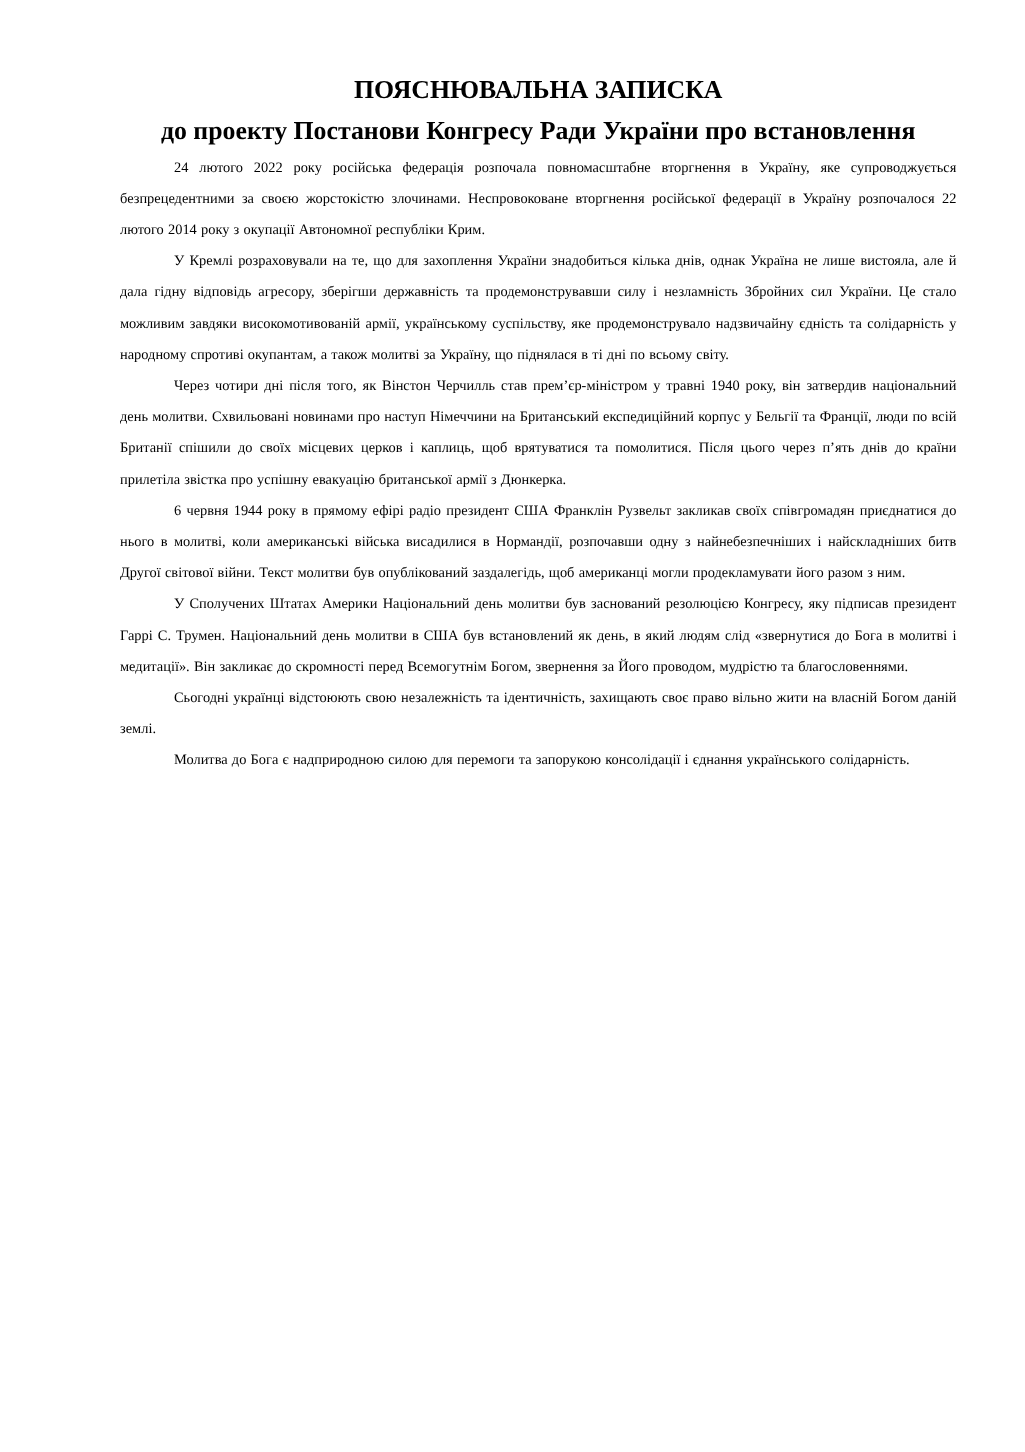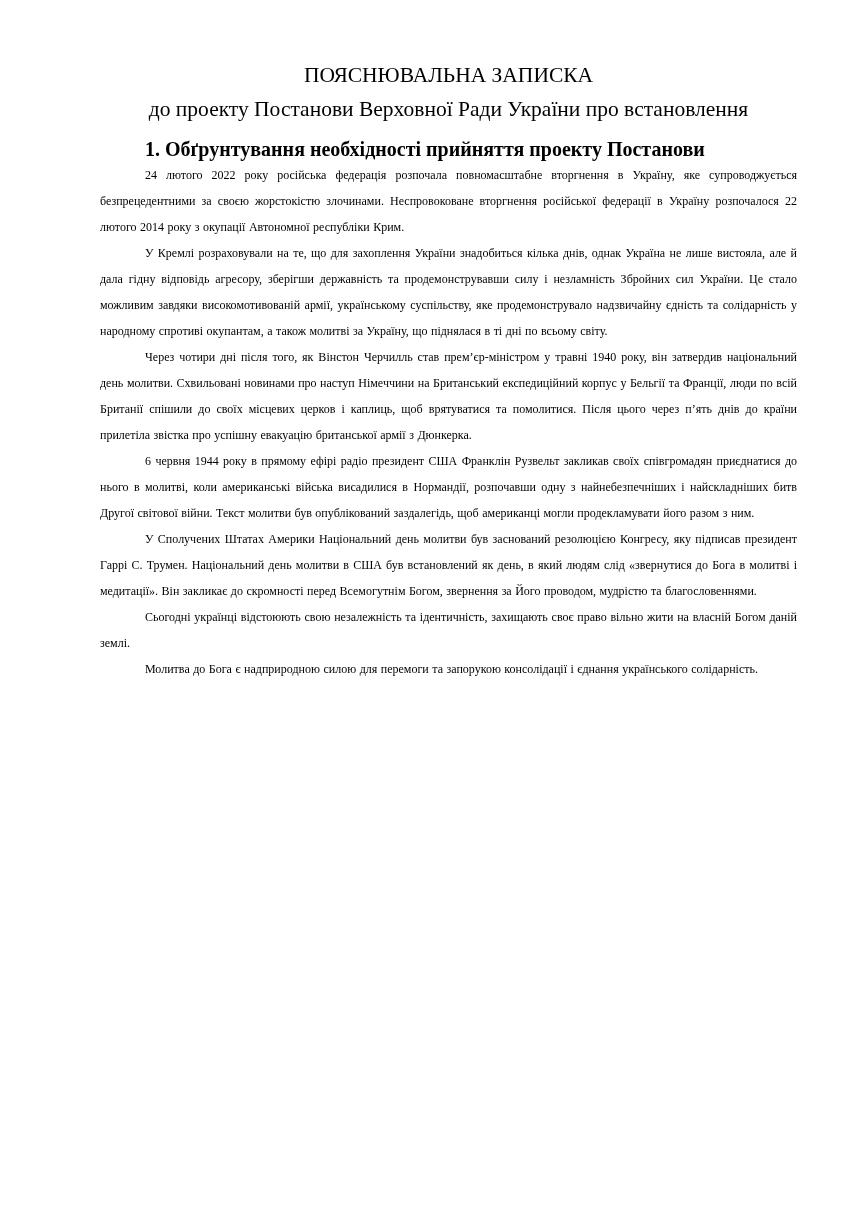--- a/index.html
+++ b/index.html
@@ -13,21 +13,21 @@
     height: 1210px;
     background: #ffffff;
     color: #000000;
     font-family: "Liberation Serif", serif;
     box-sizing: border-box;
     padding: 58px 57px 0 100px;
     overflow: hidden;
   }
   .doc-title {
     text-align: center;
-    font-weight: normal;
+    font-weight: bold;
     font-size: 21.5px;
     line-height: 34px;
   }
   .section-heading {
     font-size: 20px;
     line-height: 26px;
     font-weight: bold;
     margin: 10px 0 0 0;
     text-indent: 45px;
     text-align: left;
@@ -41,24 +41,23 @@
     word-spacing: 0.5px;
     hyphens: none;
   }
 </style>
 </head>
 <body>
 
 <div class="page">
   <div class="doc-title">
     <div>ПОЯСНЮВАЛЬНА ЗАПИСКА</div>
-    <div>до проекту Постанови Верховної Ради України про встановлення</div>
+    <div>до проекту Постанови Конгресу Ради України про встановлення</div>
   </div>
 
-  <div class="section-heading">1. Обґрунтування необхідності прийняття проекту Постанови</div>
 
   <p class="para">24 лютого 2022 року російська федерація розпочала повномасштабне вторгнення в Україну, яке супроводжується безпрецедентними за своєю жорстокістю злочинами. Неспровоковане вторгнення російської федерації в Україну розпочалося 22 лютого 2014 року з окупації Автономної республіки Крим.</p>
   <p class="para">У Кремлі розраховували на те, що для захоплення України знадобиться кілька днів, однак Україна не лише вистояла, але й дала гідну відповідь агресору, зберігши державність та продемонструвавши силу і незламність Збройних сил України. Це стало можливим завдяки високомотивованій армії, українському суспільству, яке продемонструвало надзвичайну єдність та солідарність у народному спротиві окупантам, а також молитві за Україну, що піднялася в ті дні по всьому світу.</p>
   <p class="para">Через чотири дні після того, як Вінстон Черчилль став прем’єр-міністром у травні 1940 року, він затвердив національний день молитви. Схвильовані новинами про наступ Німеччини на Британський експедиційний корпус у Бельгії та Франції, люди по всій Британії спішили до своїх місцевих церков і каплиць, щоб врятуватися та помолитися. Після цього через п’ять днів до країни прилетіла звістка про успішну евакуацію британської армії з Дюнкерка.</p>
   <p class="para">6 червня 1944 року в прямому ефірі радіо президент США Франклін Рузвельт закликав своїх співгромадян приєднатися до нього в молитві, коли американські війська висадилися в Нормандії, розпочавши одну з найнебезпечніших і найскладніших битв Другої світової війни. Текст молитви був опублікований заздалегідь, щоб американці могли продекламувати його разом з ним.</p>
   <p class="para">У Сполучених Штатах Америки Національний день молитви був заснований резолюцією Конгресу, яку підписав президент Гаррі С. Трумен. Національний день молитви в США був встановлений як день, в який людям слід «звернутися до Бога в молитві і медитації». Він закликає до скромності перед Всемогутнім Богом, звернення за Його проводом, мудрістю та благословеннями.</p>
   <p class="para">Сьогодні українці відстоюють свою незалежність та ідентичність, захищають своє право вільно жити на власній Богом даній землі.</p>
   <p class="para">Молитва до Бога є надприродною силою для перемоги та запорукою консолідації і єднання українського солідарність.</p>
 </div>
 

